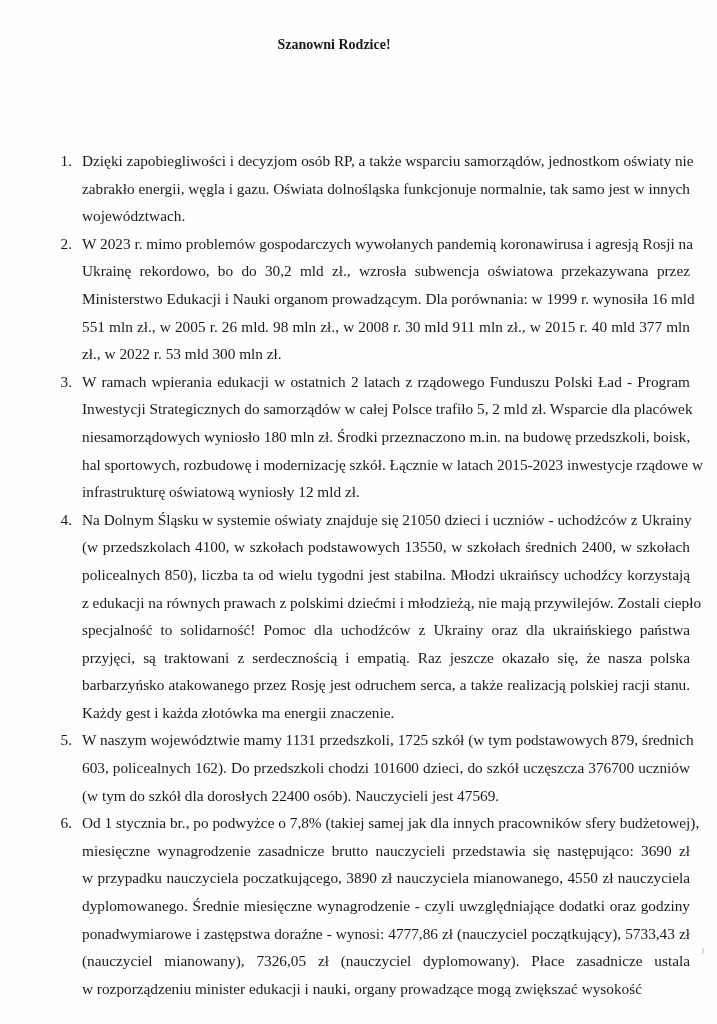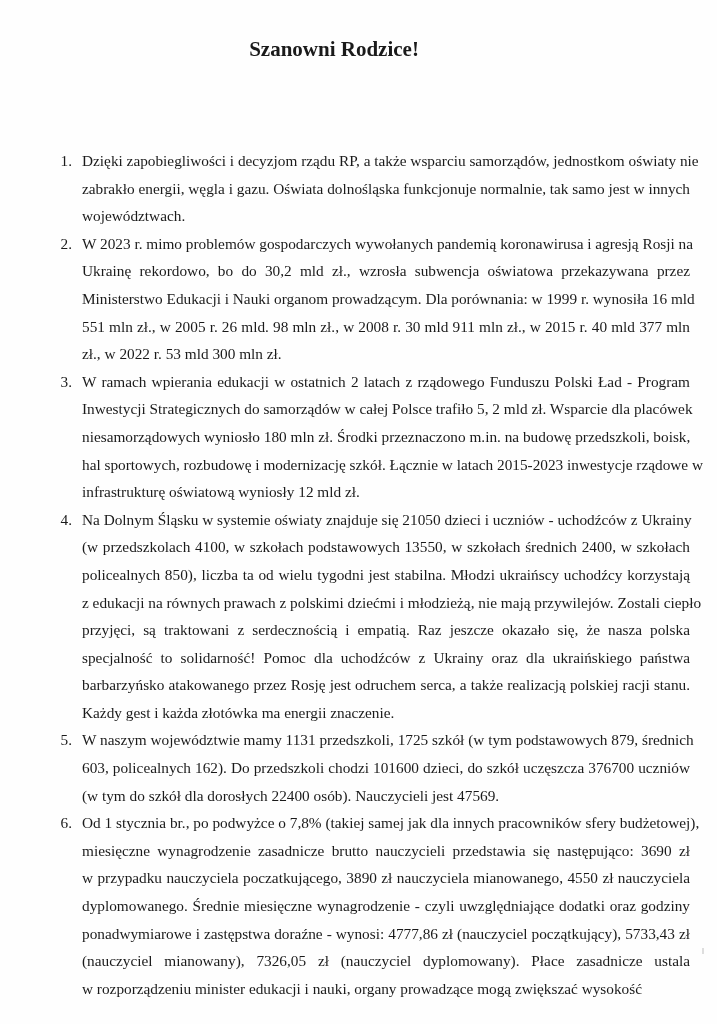--- a/index.html
+++ b/index.html
@@ -4,21 +4,21 @@
 <style>
   html, body { margin: 0; padding: 0; background: #ffffff; }
   body {
     width: 717px; height: 1024px; overflow: hidden; position: relative;
     font-family: "Liberation Serif", "DejaVu Serif", serif;
     color: #1a1a1a;
   }
   .page { position: absolute; left: 0; top: 0; width: 717px; height: 1024px; background: #fefefe; }
   .title {
     position: absolute; top: 37px; left: 0; width: 668px; text-align: center;
-    font-weight: bold; font-size: 21px; letter-spacing: 0px;
+    font-weight: bold; font-size: 14px; letter-spacing: 0px;
   }
   .intro {
     position: absolute; top: 91px; left: 26px; width: 664px;
     font-size: 15.3px; line-height: 27.5px; text-align: justify;
     text-indent: 47px;
   }
   .list {
     position: absolute; top: 147px; left: 0; width: 717px; margin: 0; padding: 0; list-style: none;
   }
   .item { position: relative; margin: 0 0 0 0; }
@@ -38,21 +38,21 @@
 <body>
 
 <div class="page">
   <div class="title">Szanowni Rodzice!</div>
 
 
   <ol class="list">
     <li class="item">
       <span class="num">1.</span>
       <div class="body">
-        <span class="line">Dzięki zapobiegliwości i decyzjom rządu RP, a także wsparciu samorządów, jednostkom oświaty nie</span>
+        <span class="line">Dzięki zapobiegliwości i decyzjom osób RP, a także wsparciu samorządów, jednostkom oświaty nie</span>
         <span class="line">zabrakło energii, węgla i gazu. Oświata dolnośląska funkcjonuje normalnie, tak samo jest w innych</span>
         <span class="line last">województwach.</span>
       </div>
     </li>
     <li class="item">
       <span class="num">2.</span>
       <div class="body">
         <span class="line">W 2023 r. mimo problemów gospodarczych wywołanych pandemią koronawirusa i agresją Rosji na</span>
         <span class="line">Ukrainę rekordowo, bo do 30,2 mld zł., wzrosła subwencja oświatowa przekazywana przez</span>
         <span class="line">Ministerstwo Edukacji i Nauki organom prowadzącym. Dla porównania: w 1999 r. wynosiła 16 mld</span>
@@ -70,22 +70,22 @@
         <span class="line last">infrastrukturę oświatową wyniosły 12 mld zł.</span>
       </div>
     </li>
     <li class="item">
       <span class="num">4.</span>
       <div class="body">
         <span class="line">Na Dolnym Śląsku w systemie oświaty znajduje się  21050 dzieci i uczniów - uchodźców z Ukrainy</span>
         <span class="line">(w przedszkolach 4100, w szkołach podstawowych 13550, w szkołach średnich 2400, w szkołach</span>
         <span class="line">policealnych 850), liczba ta od wielu tygodni jest stabilna. Młodzi ukraińscy uchodźcy korzystają</span>
         <span class="line">z edukacji na równych prawach z polskimi dziećmi i młodzieżą, nie mają przywilejów. Zostali ciepło</span>
+        <span class="line">specjalność to solidarność! Pomoc dla uchodźców z Ukrainy oraz dla ukraińskiego państwa</span>
         <span class="line">przyjęci, są traktowani z serdecznością i empatią. Raz jeszcze okazało się, że nasza polska</span>
-        <span class="line">specjalność to solidarność! Pomoc dla uchodźców z Ukrainy oraz dla ukraińskiego państwa</span>
         <span class="line">barbarzyńsko atakowanego przez Rosję jest odruchem serca, a także realizacją polskiej racji stanu.</span>
         <span class="line last">Każdy gest i każda złotówka ma energii znaczenie.</span>
       </div>
     </li>
     <li class="item">
       <span class="num">5.</span>
       <div class="body">
         <span class="line">W naszym województwie mamy 1131 przedszkoli, 1725 szkół (w tym podstawowych 879, średnich</span>
         <span class="line">603, policealnych 162). Do przedszkoli chodzi 101600 dzieci, do szkół uczęszcza 376700 uczniów</span>
         <span class="line last">(w tym do szkół dla dorosłych  22400 osób). Nauczycieli jest 47569.</span>

